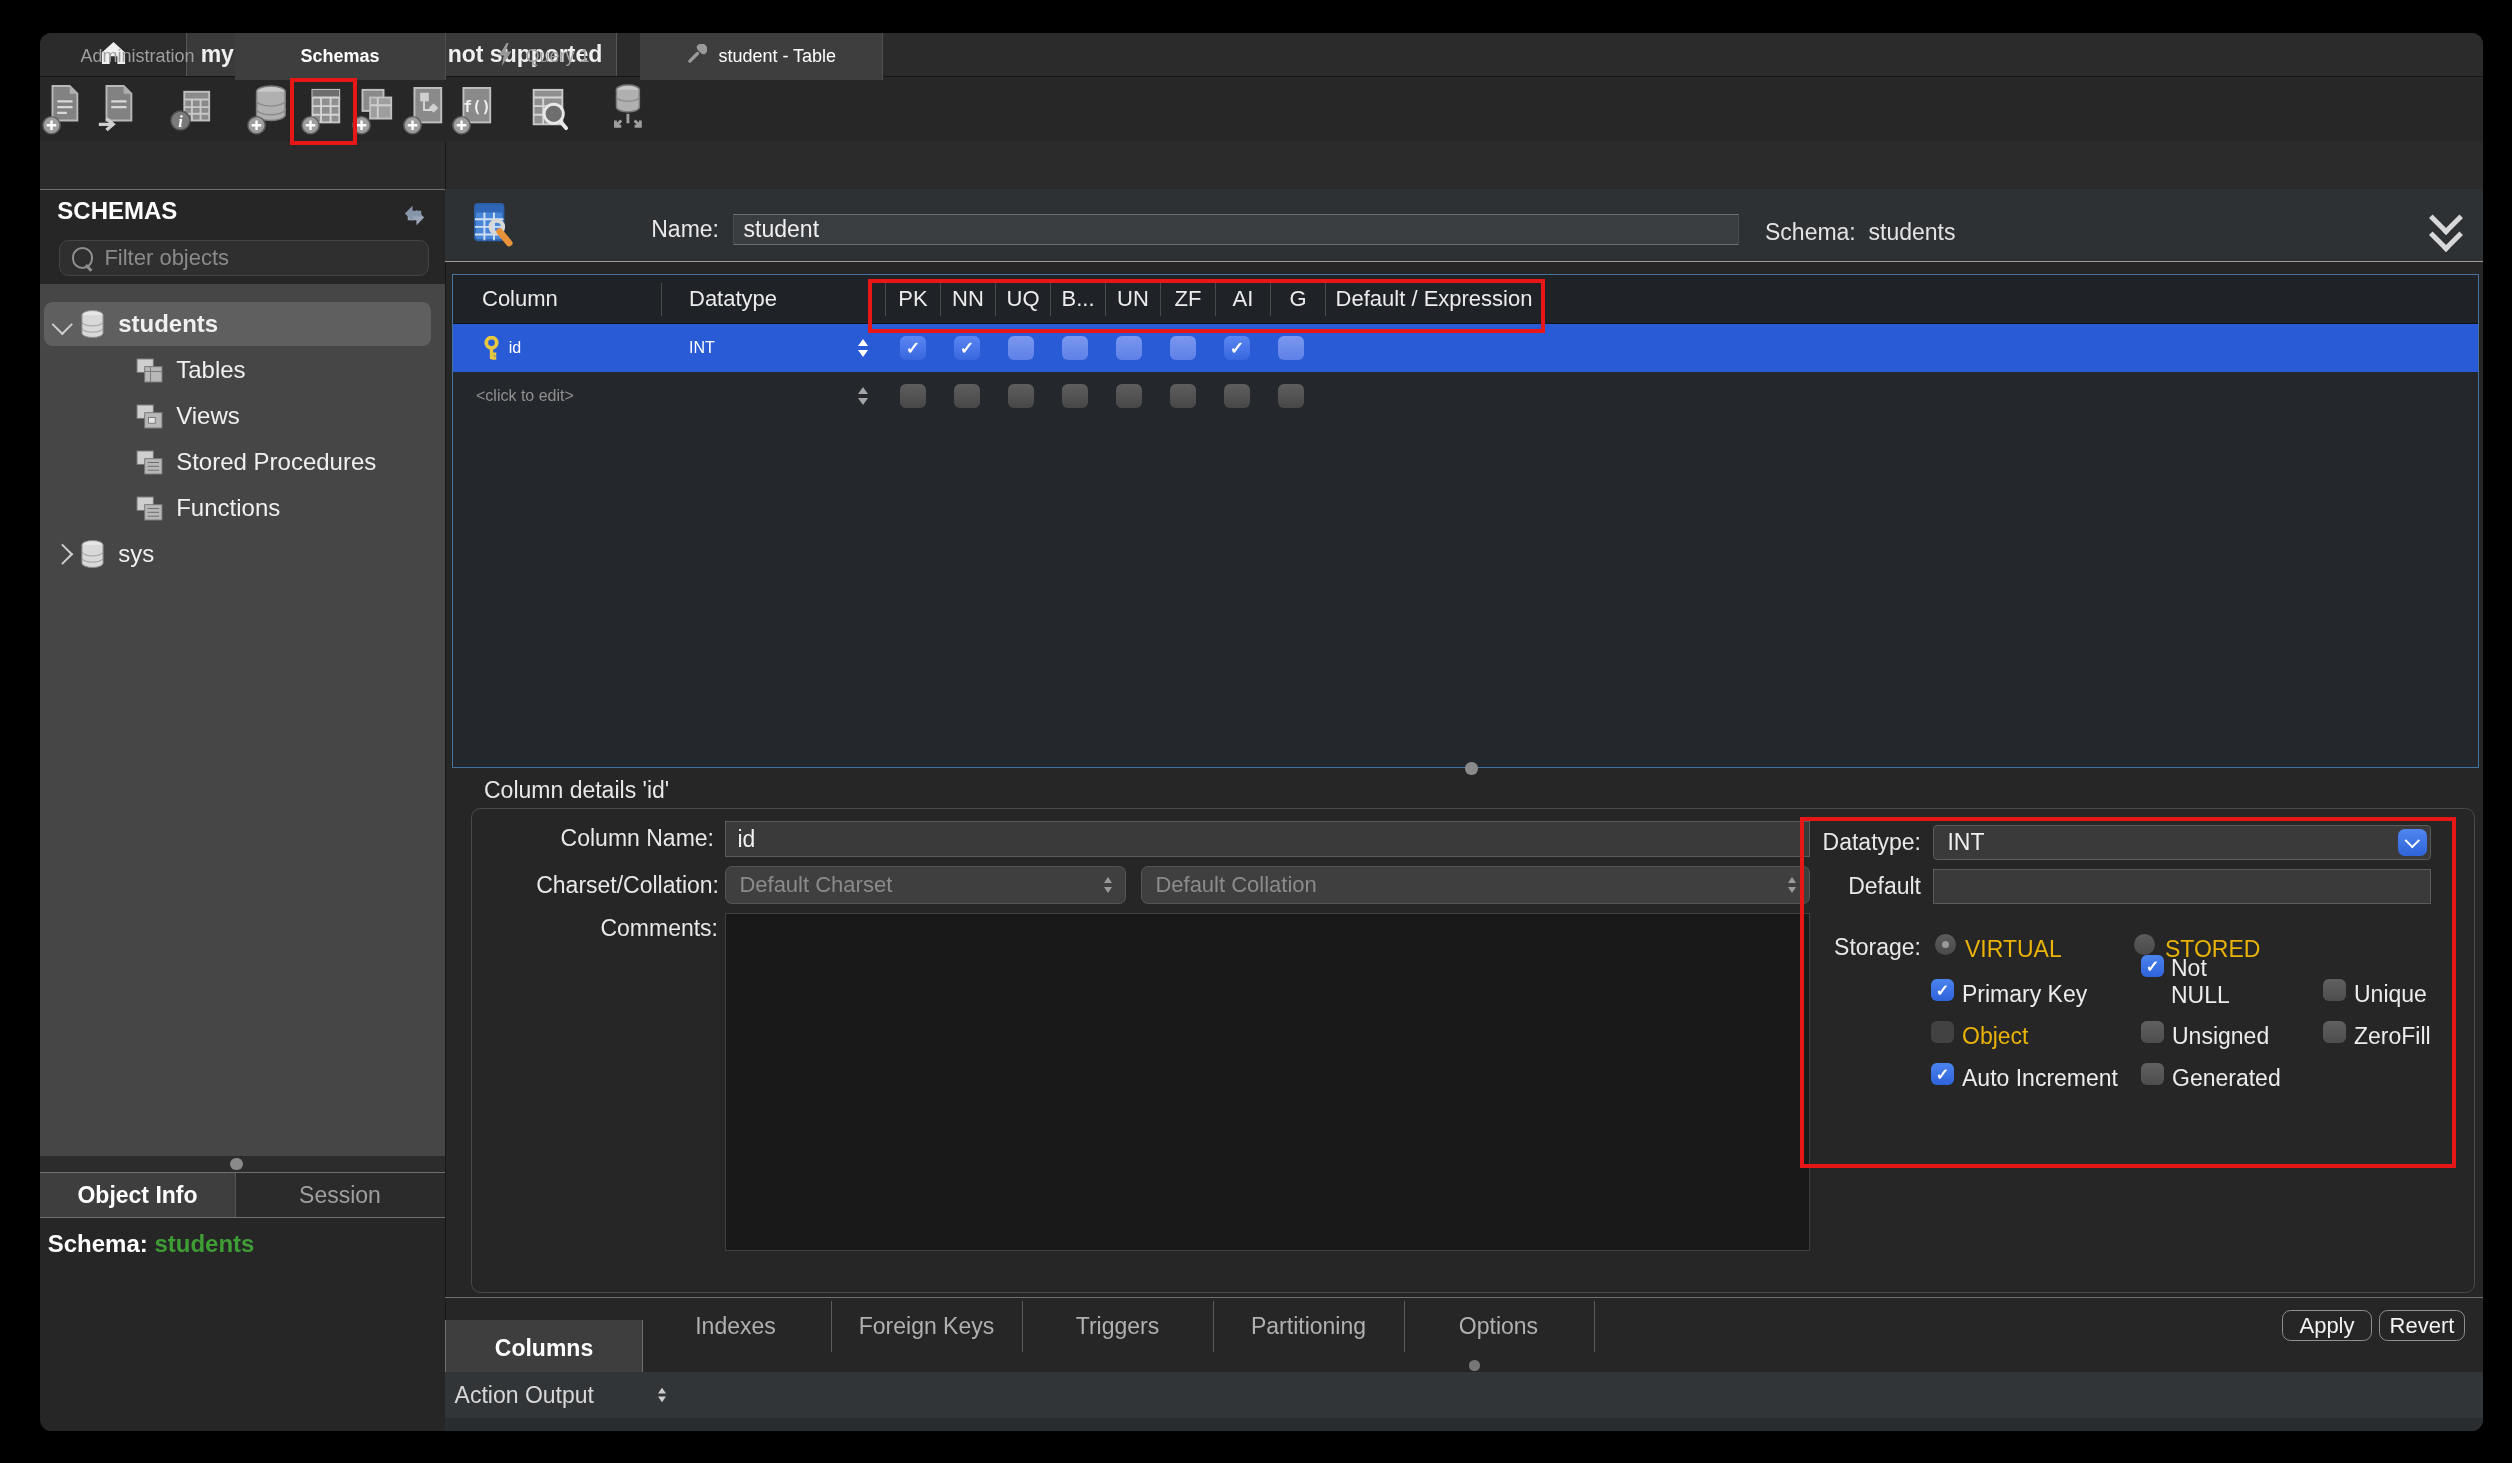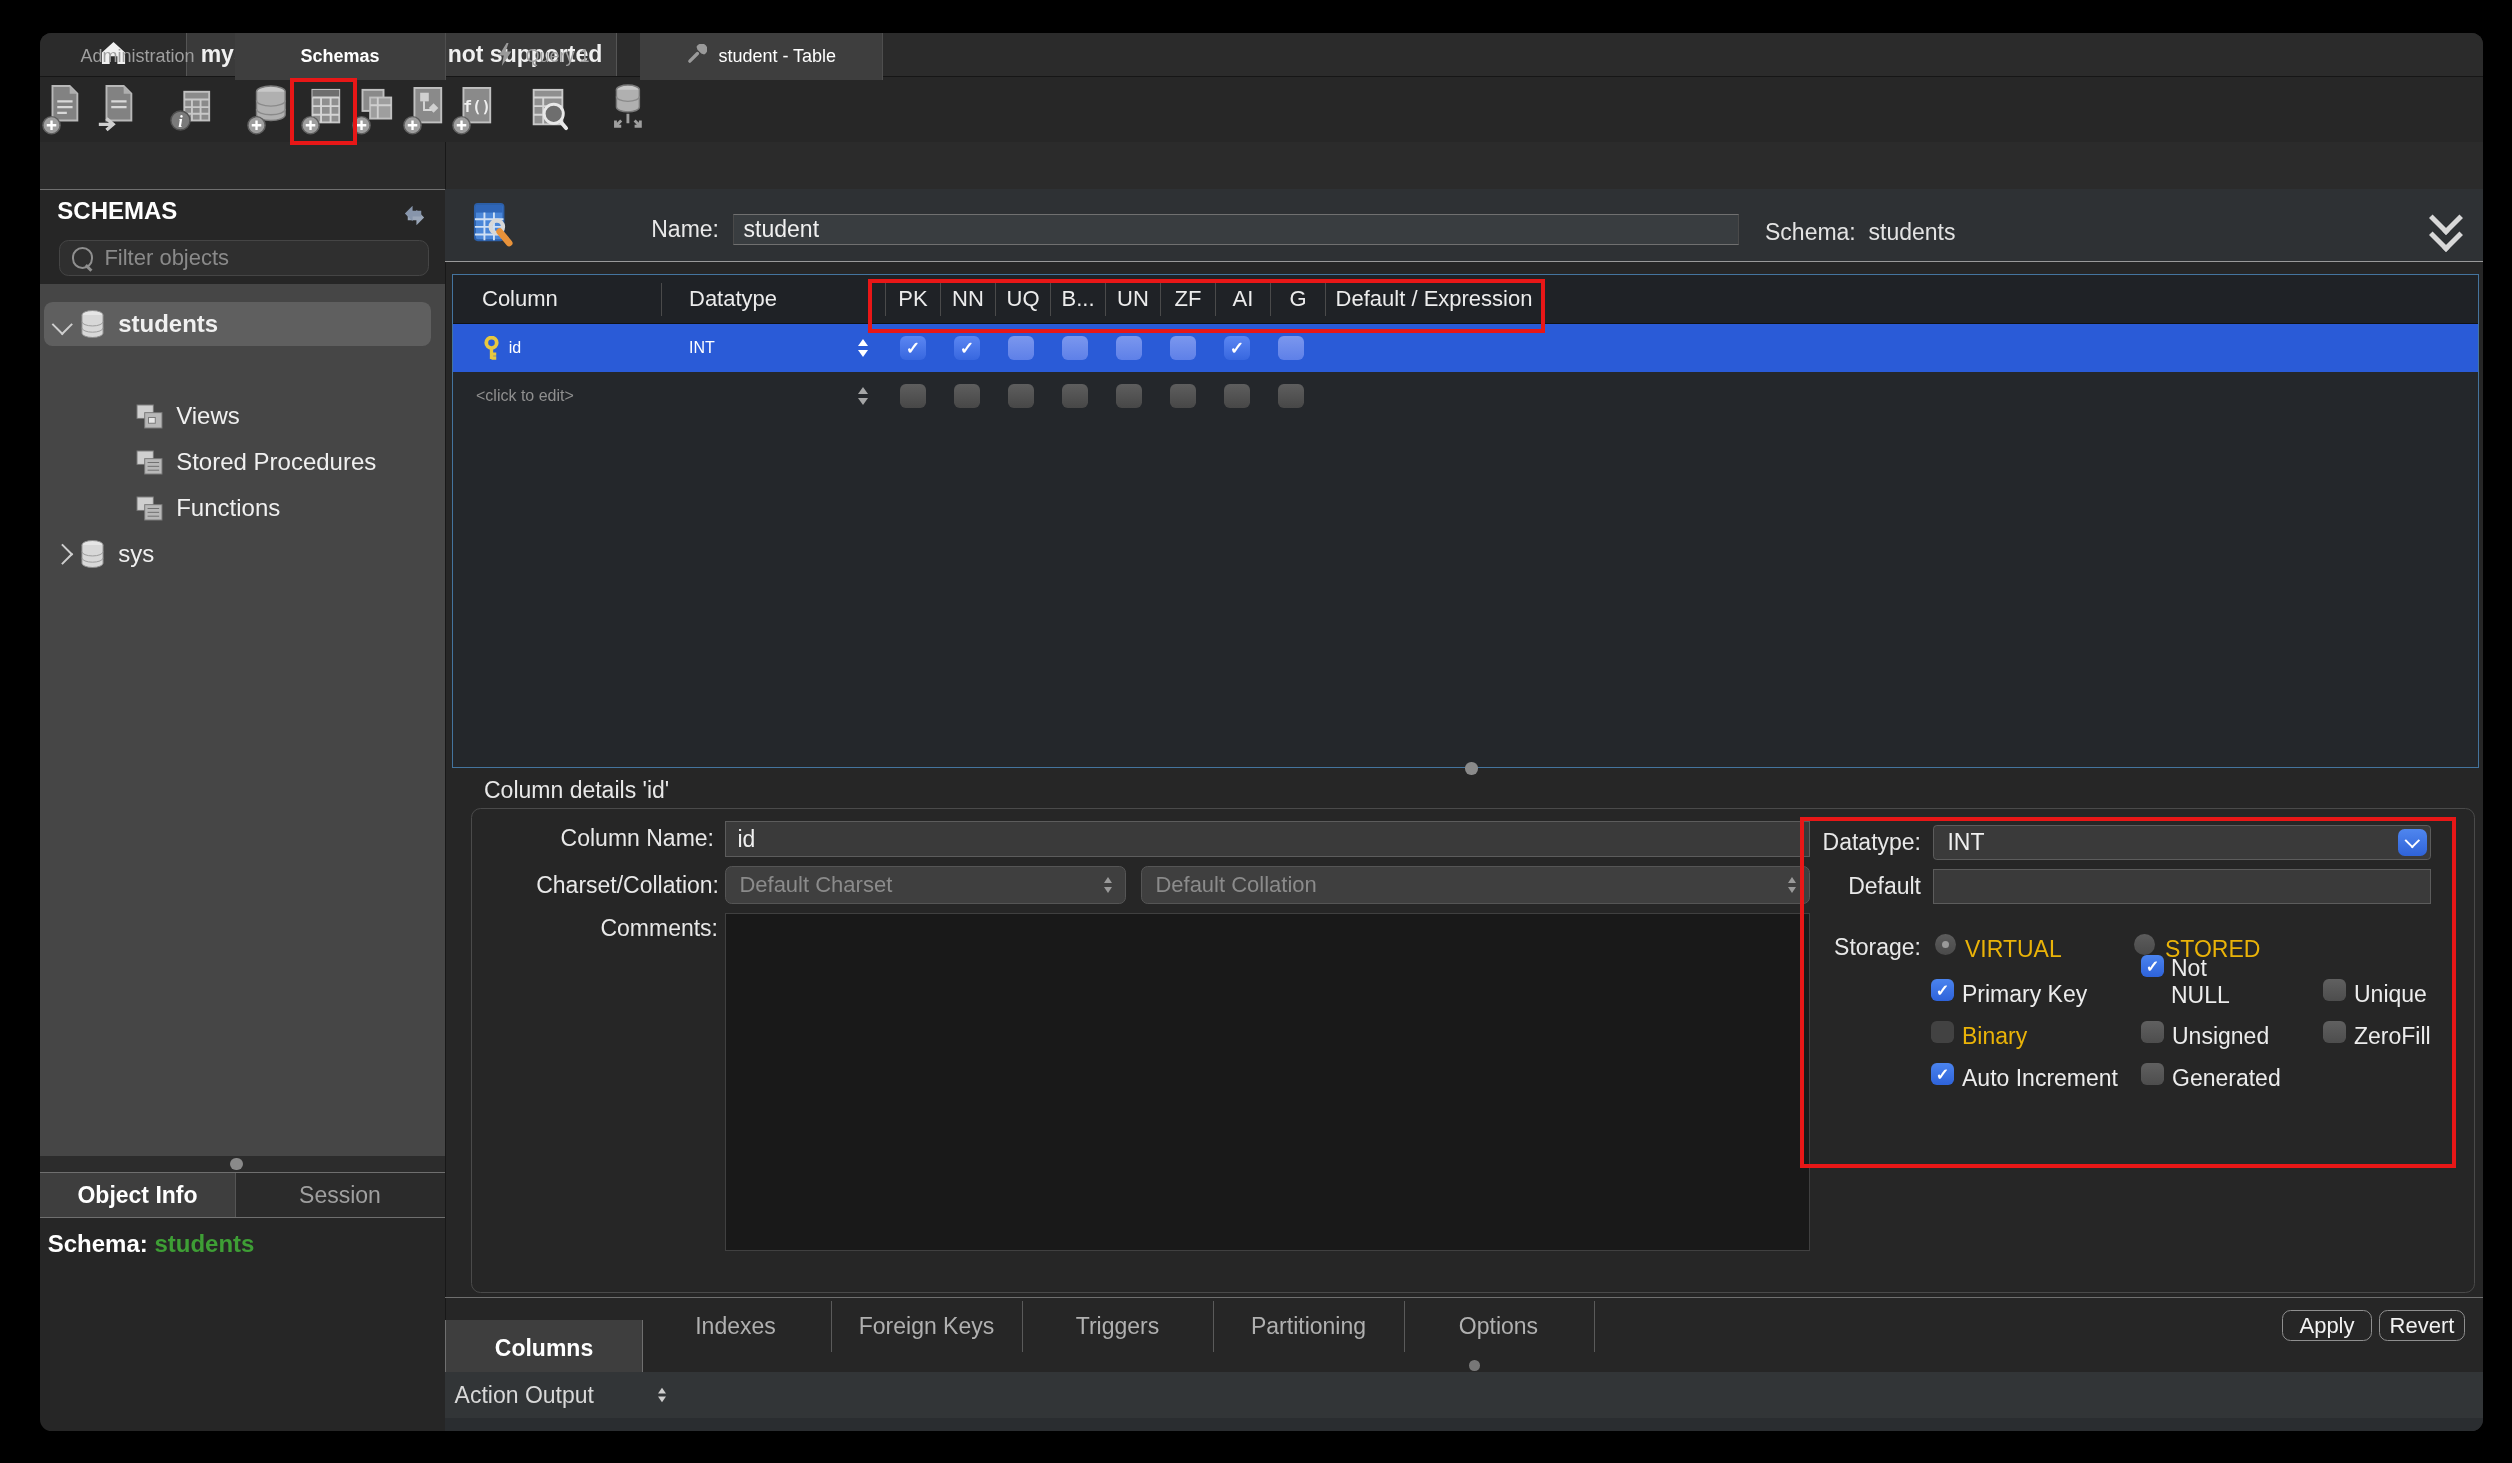--- a/index.html
+++ b/index.html
@@ -279,20 +279,31 @@
           </span>
       <span style="margin-right:13.4px;display:flex;">
             <svg width="25" height="31" viewBox="0 0 26 32">
               <ellipse cx="13" cy="6" rx="11" ry="4.5" fill="#e6e6e6" stroke="#8a8a8a"></ellipse>
               <path d="M2 6 v19 a11 4.5 0 0 0 22 0 V6" fill="#d8d8d8" stroke="#8a8a8a"></path>
               <path d="M2 13 a11 4.5 0 0 0 22 0 M2 19.5 a11 4.5 0 0 0 22 0" fill="none" stroke="#9a9a9a"></path>
             </svg>
           </span>
       <span>students</span>
     </div>
+    <div class="tree-row" style="top:64px;">
+      <span style="width:92px;"></span>
+      <span style="margin-right:13.4px;display:flex;">
+            <svg width="27" height="25" viewBox="0 0 28 26">
+              <rect x="1" y="1" width="17" height="14" fill="#cfcfcf" stroke="#777"></rect>
+              <rect x="9" y="9" width="18" height="16" fill="#b8b8b8" stroke="#777"></rect>
+              <path d="M9 14 h18 M15 9 v16" stroke="#777"></path>
+            </svg>
+          </span>
+      <span>Tables</span>
+    </div>
     <div class="tree-row" style="top:110px;">
       <span style="width:92px;"></span>
       <span style="margin-right:13.4px;display:flex;">
             <svg width="27" height="25" viewBox="0 0 28 26">
               <rect x="1" y="1" width="17" height="14" fill="#cfcfcf" stroke="#777"></rect>
               <rect x="9" y="9" width="18" height="16" fill="#b8b8b8" stroke="#777"></rect>
               <rect x="13" y="14" width="7" height="6" fill="#e6e6e6" stroke="#777"></rect>
             </svg>
           </span>
       <span>Views</span>
@@ -514,21 +525,21 @@
 
   <span class="dcb ck" style="left:2101px;top:922px;">✓</span>
   <div class="dlabel" style="left:2131px;top:922px;width:92px;line-height:27px;">Not NULL</div>
 
   <span class="dcb ck" style="left:1891px;top:946px;">✓</span>
   <div class="dlabel" style="left:1922px;top:948px;">Primary Key</div>
   <span class="dcb un" style="left:2283px;top:946px;"></span>
   <div class="dlabel" style="left:2314px;top:948px;">Unique</div>
 
   <span class="dcb dis" style="left:1891px;top:988px;"></span>
-  <div class="dlabel dis" style="left:1922px;top:990px;">Binary</div>
+  <div class="dlabel dis" style="left:1922px;top:990px;">Object</div>
   <span class="dcb un" style="left:2101px;top:988px;"></span>
   <div class="dlabel" style="left:2132px;top:990px;">Unsigned</div>
   <span class="dcb un" style="left:2283px;top:988px;"></span>
   <div class="dlabel" style="left:2314px;top:990px;">ZeroFill</div>
 
   <span class="dcb ck" style="left:1891px;top:1030px;">✓</span>
   <div class="dlabel" style="left:1922px;top:1032px;">Auto Increment</div>
   <span class="dcb un" style="left:2101px;top:1030px;"></span>
   <div class="dlabel" style="left:2132px;top:1032px;">Generated</div>
 

